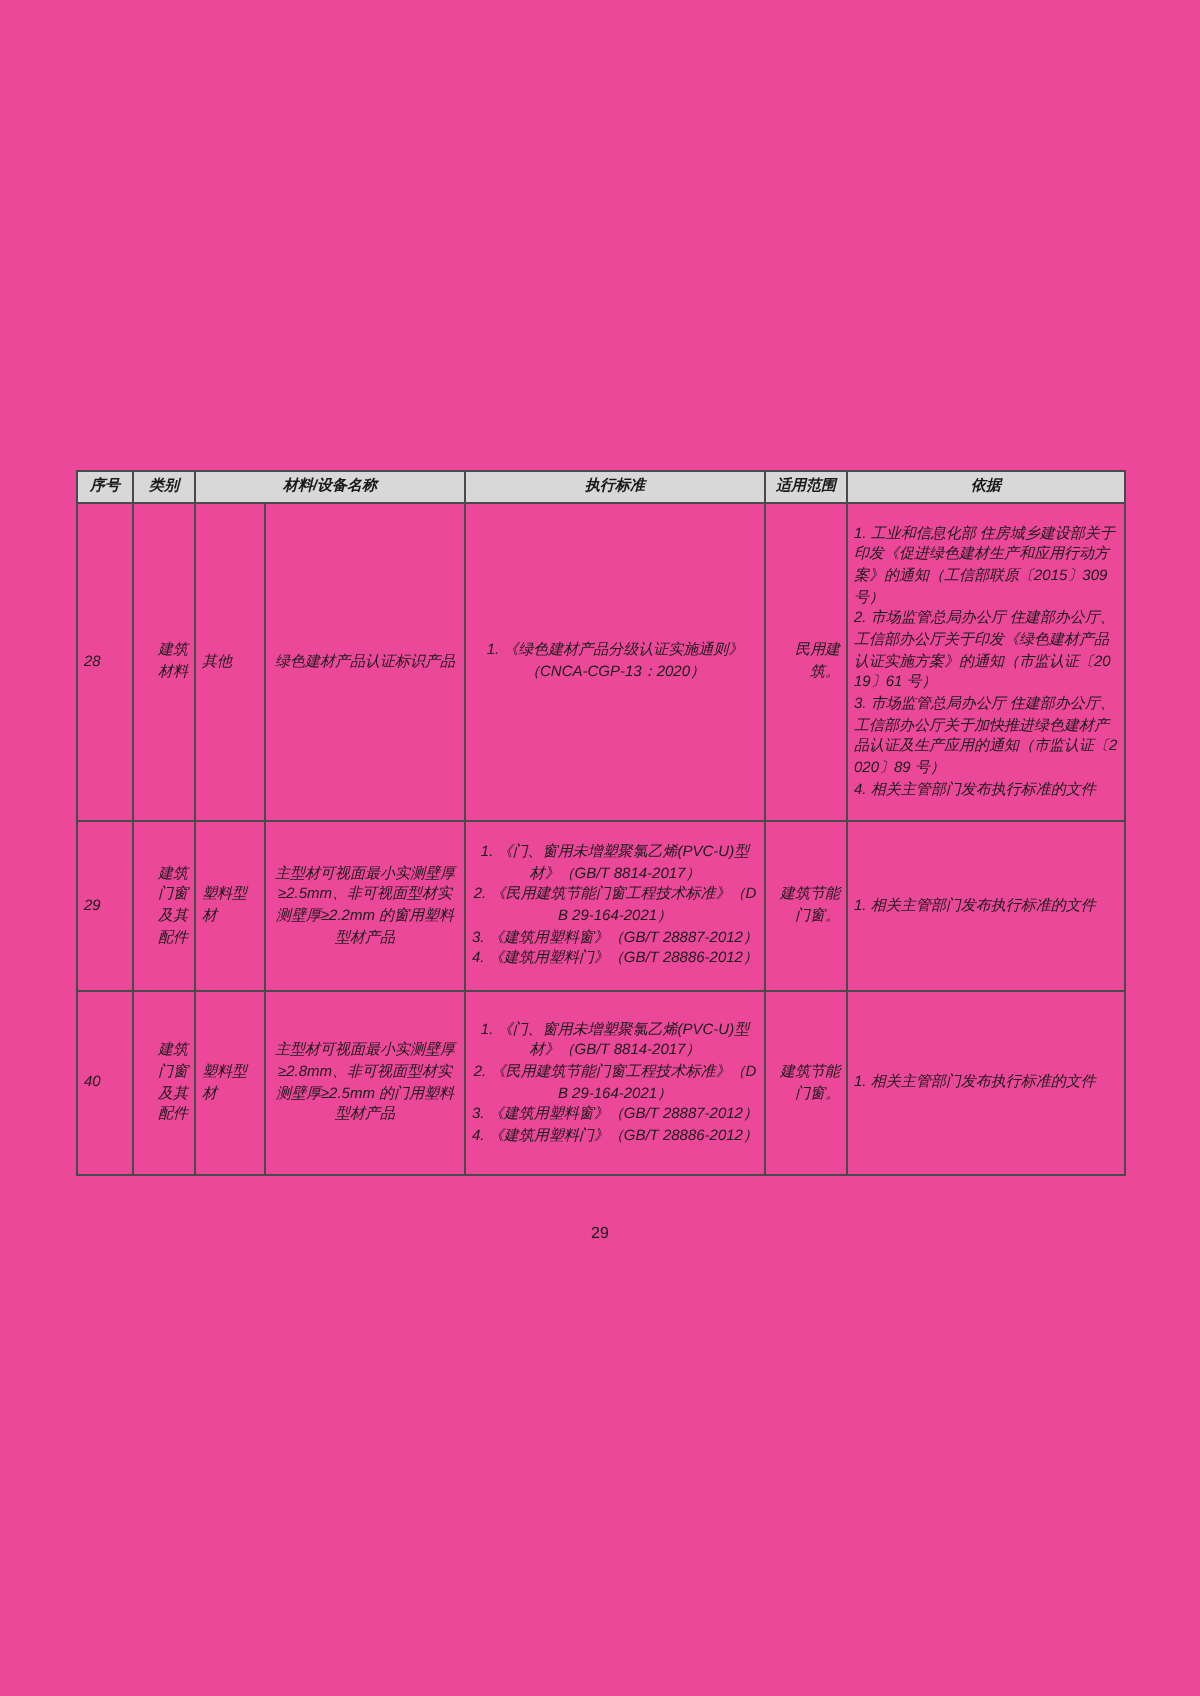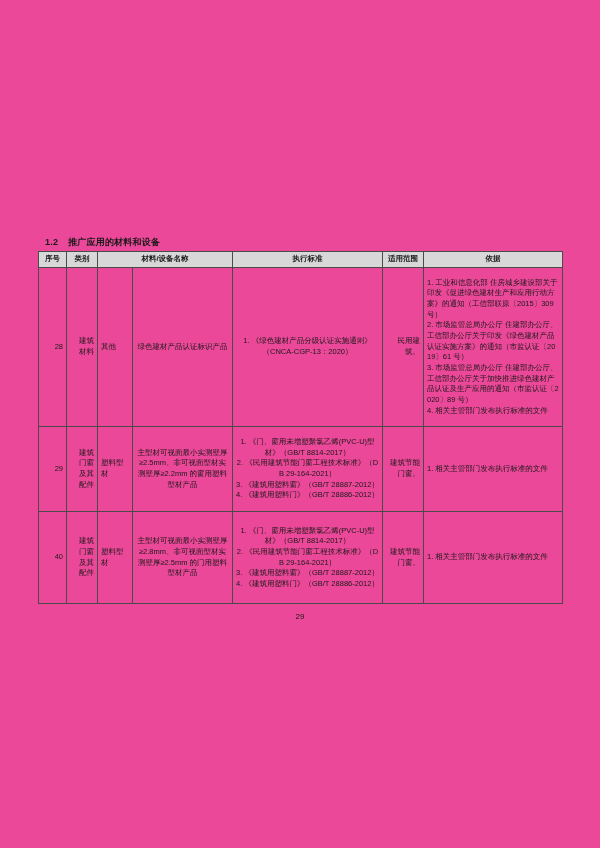--- a/index.html
+++ b/index.html
@@ -29,45 +29,46 @@
     font-size: 9px;
     font-weight: bold;
     letter-spacing: 0.2px;
     white-space: nowrap;
   }
   .section-title .num { margin-right: 10px; }
 
   table.main-table {
     position: absolute;
     left: 38px;
-    top: 251px;
+    top: 235px;
     border-collapse: collapse;
     table-layout: fixed;
     width: 524px;
     font-size: 7.5px;
     line-height: 1.42;
+    font-style: italic;
   }
   table.main-table th,
   table.main-table td {
     border: 1px solid #4a4a4a;
     vertical-align: middle;
     padding: 0 3px;
     overflow: hidden;
     word-break: break-all;
   }
   table.main-table th {
     background: #d8d8d8;
     font-weight: bold;
     text-align: center;
     height: 13px;
     padding: 1px 2px;
   }
   td .cellv { white-space: pre-wrap; display: block; }
 
-  td.c-no   { text-align: right; }
+  td.c-no   { text-align: left; }
   td.c-cat  { text-align: right; margin-top: 30px; }
   td.c-sub  { text-align: left; padding-left: 5px; }
   td.c-name { text-align: center; padding: 3px 4px; }
   td.c-std  { text-align: center; padding: 3px 4px; }
   td.c-scope{ text-align: right; padding: 3px 4px; }
   td.c-basis{ text-align: left; padding: 3px 4px; }
 
   tr.row-28 td { height: 158px; }
   tr.row-29 td { height: 84px; }
   tr.row-30 td { height: 91px; }

